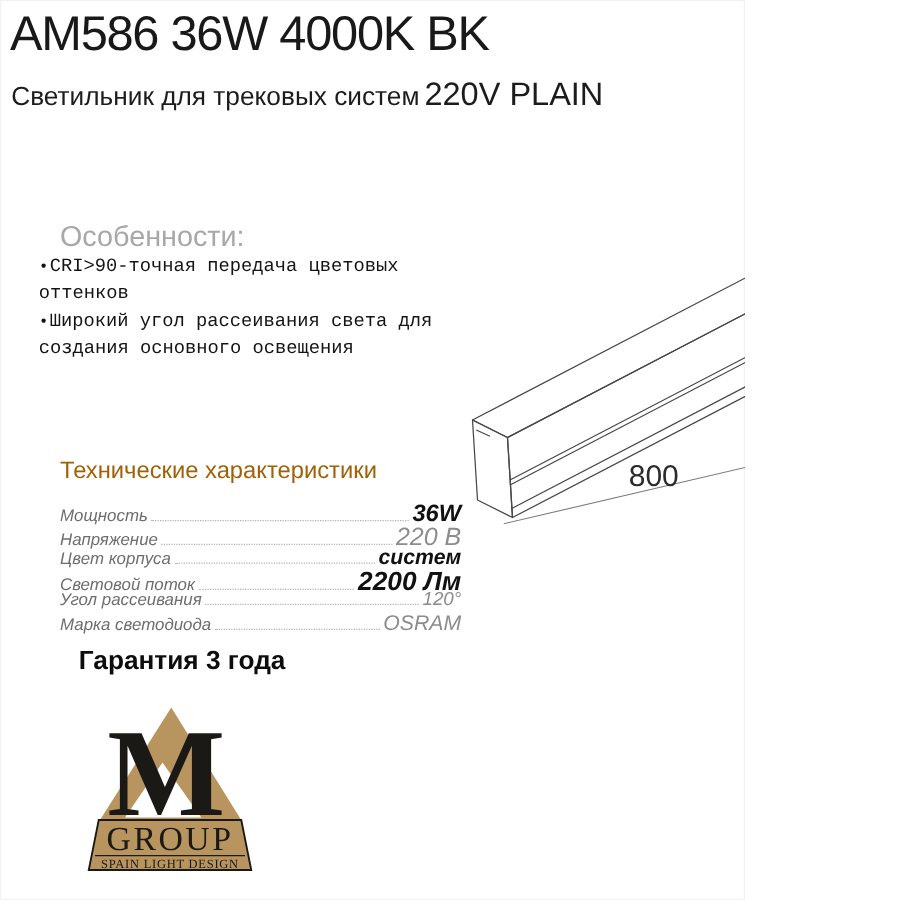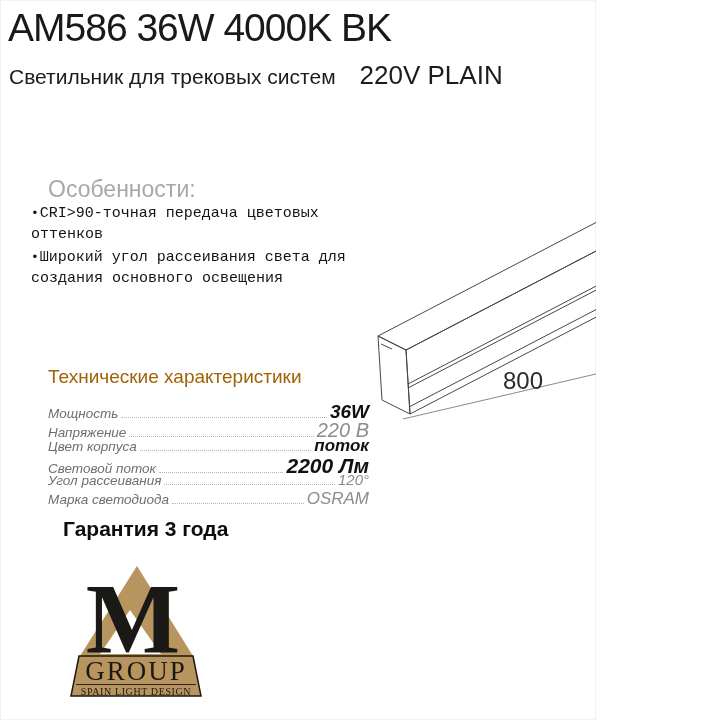--- a/index.html
+++ b/index.html
@@ -3,21 +3,21 @@
 <meta charset="utf-8">
 <style>
   html,body{margin:0;padding:0;background:#fff;}
   .page{position:relative;width:596px;height:720px;background:#ffffff;overflow:hidden;
         font-family:"Liberation Sans",sans-serif;color:#1a1a1a;
         box-shadow:inset 0 0 0 1px #f2f2f2;}
   
   .title{position:absolute;left:8px;top:6px;font-size:39px;letter-spacing:-1px;
          font-weight:500;color:#191919;white-space:nowrap;}
   .subtitle{position:absolute;left:9px;top:60px;display:flex;align-items:baseline;
-            gap:24px;white-space:nowrap;}
+            gap:4px;white-space:nowrap;}
   .subtitle .ru{font-size:21px;color:#1c1c1c;}
   .subtitle .suffix{font-size:26px;color:#1c1c1c;}
   
   .features-heading{position:absolute;left:48px;top:176px;font-size:23px;color:#a8a8a8;}
   .features-list{position:absolute;left:31px;top:203px;width:334px;margin:0;padding:0;
                  list-style:none;font-size:15px;line-height:21px;color:#141414;font-family:Liberation Mono, monospace;}
   .features-list li{margin:0 0 2px 0;}
   .features-list li::before{content:"\2022";font-size:13px;margin-right:1px;}
   .cct-value{font-size:20px;margin-left:32px;color:#111;}
   
@@ -100,21 +100,21 @@
       <span class="spec-value v-b1">36W</span>
     </div>
     <div class="spec-row">
       <span class="spec-label">Напряжение</span>
       <span class="leader"></span>
       <span class="spec-value v-g1">220 В</span>
     </div>
     <div class="spec-row">
       <span class="spec-label">Цвет корпуса</span>
       <span class="leader"></span>
-      <span class="spec-value v-b2">поток</span>
+      <span class="spec-value v-b2">систем</span>
     </div>
     <div class="spec-row">
       <span class="spec-label">Световой поток</span>
       <span class="leader"></span>
       <span class="spec-value v-b3">2200 Лм</span>
     </div>
     <div class="spec-row">
       <span class="spec-label">Угол рассеивания</span>
       <span class="leader"></span>
       <span class="spec-value v-g2">120°</span>

